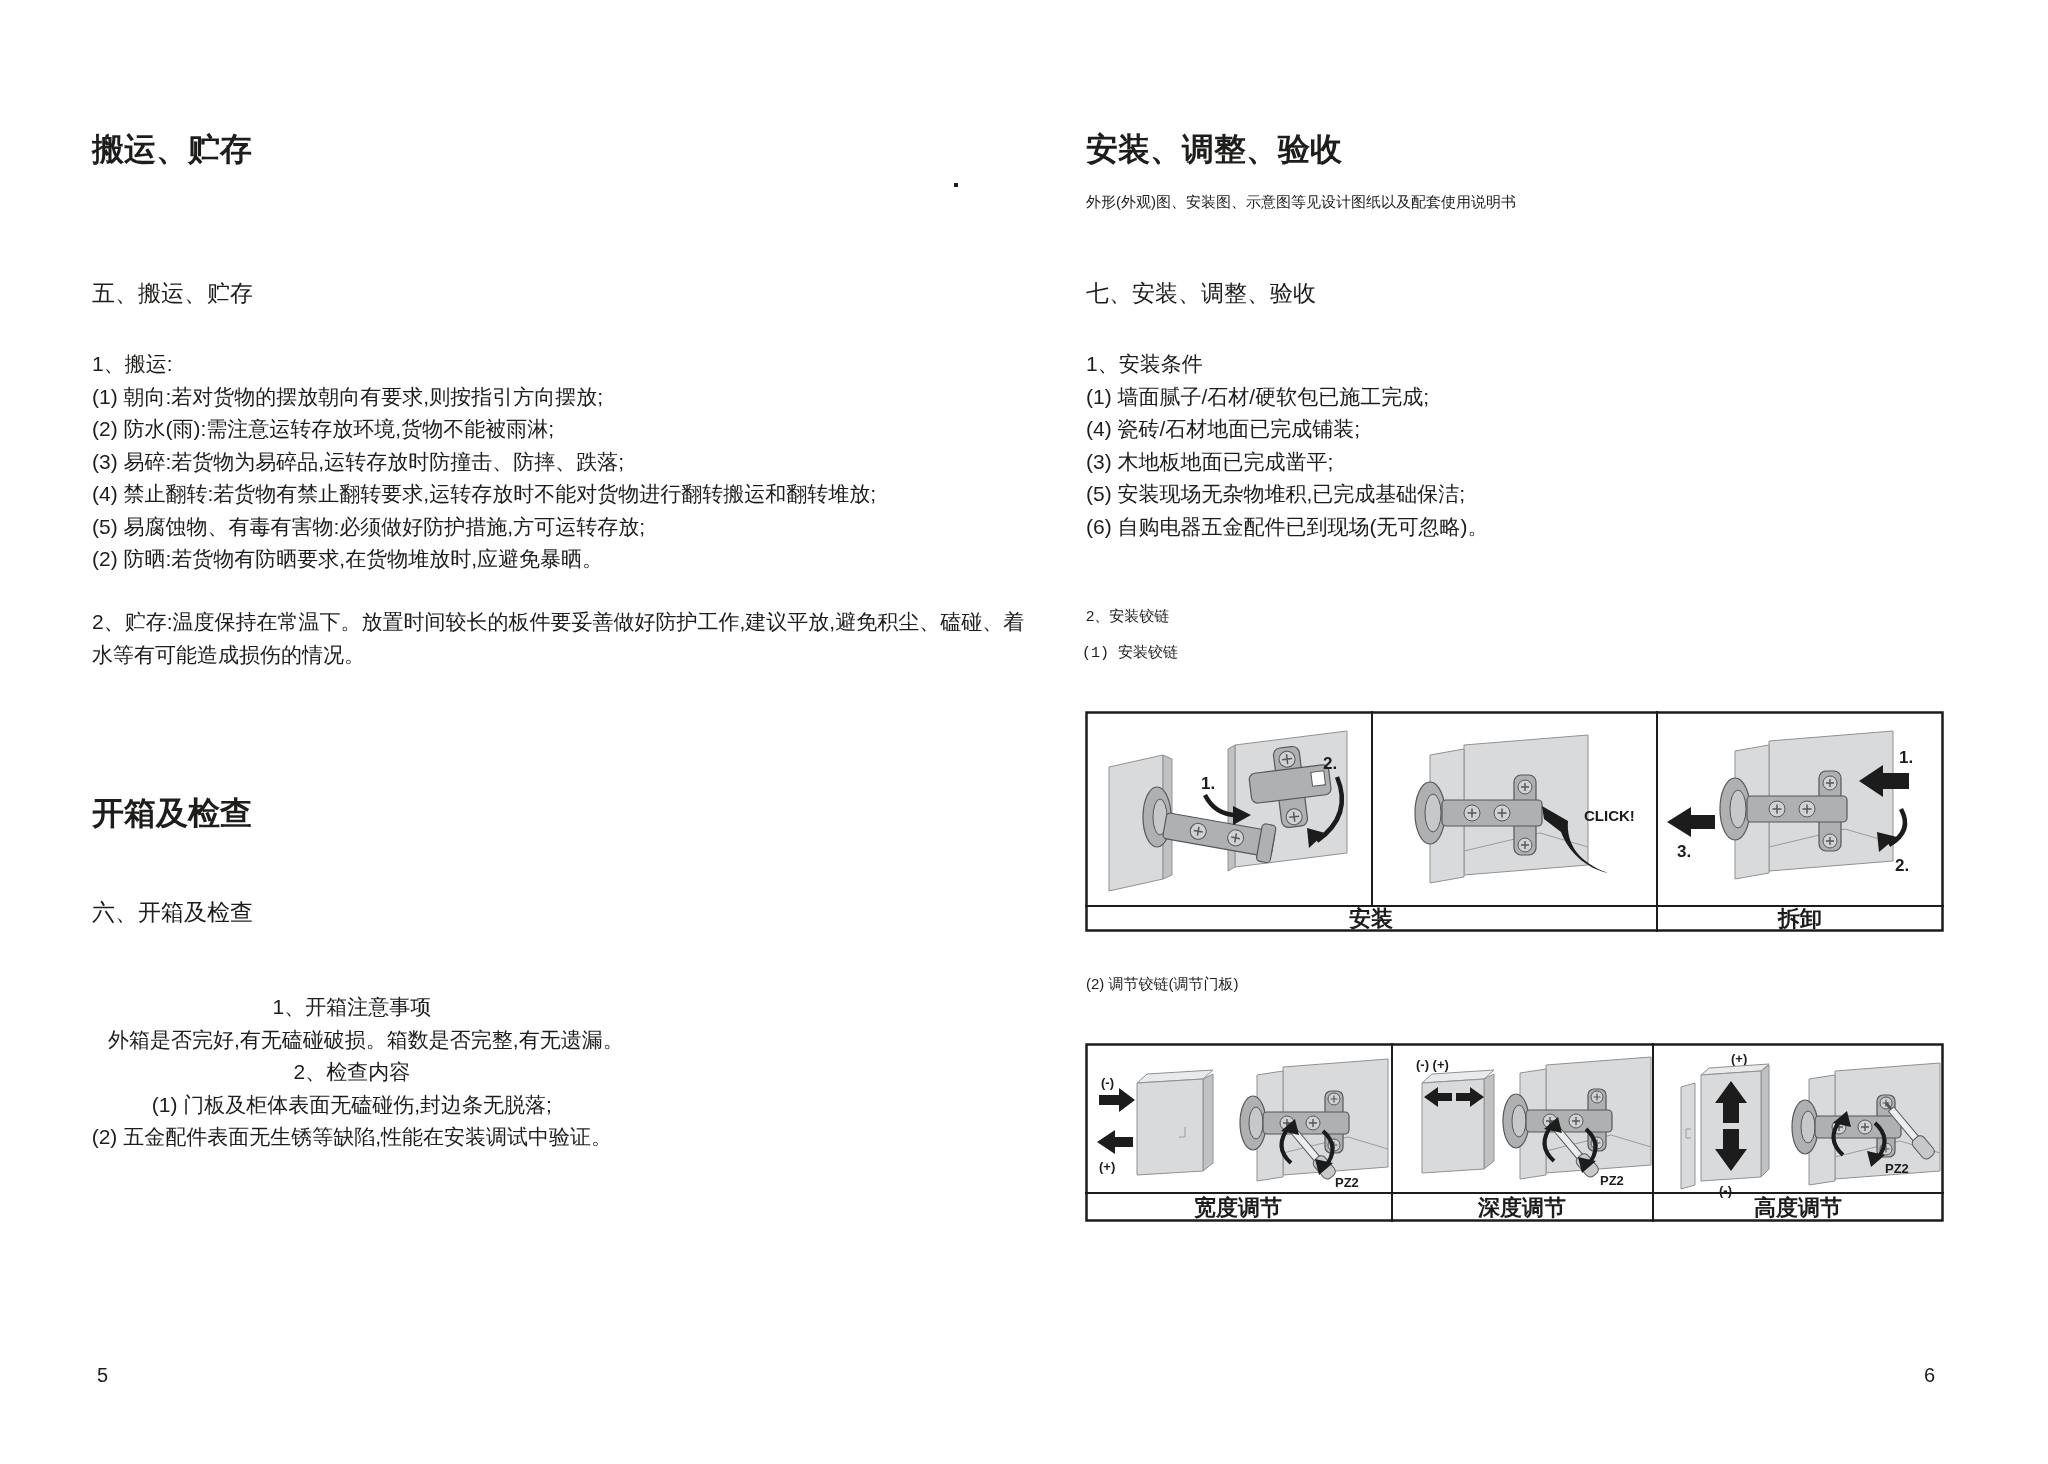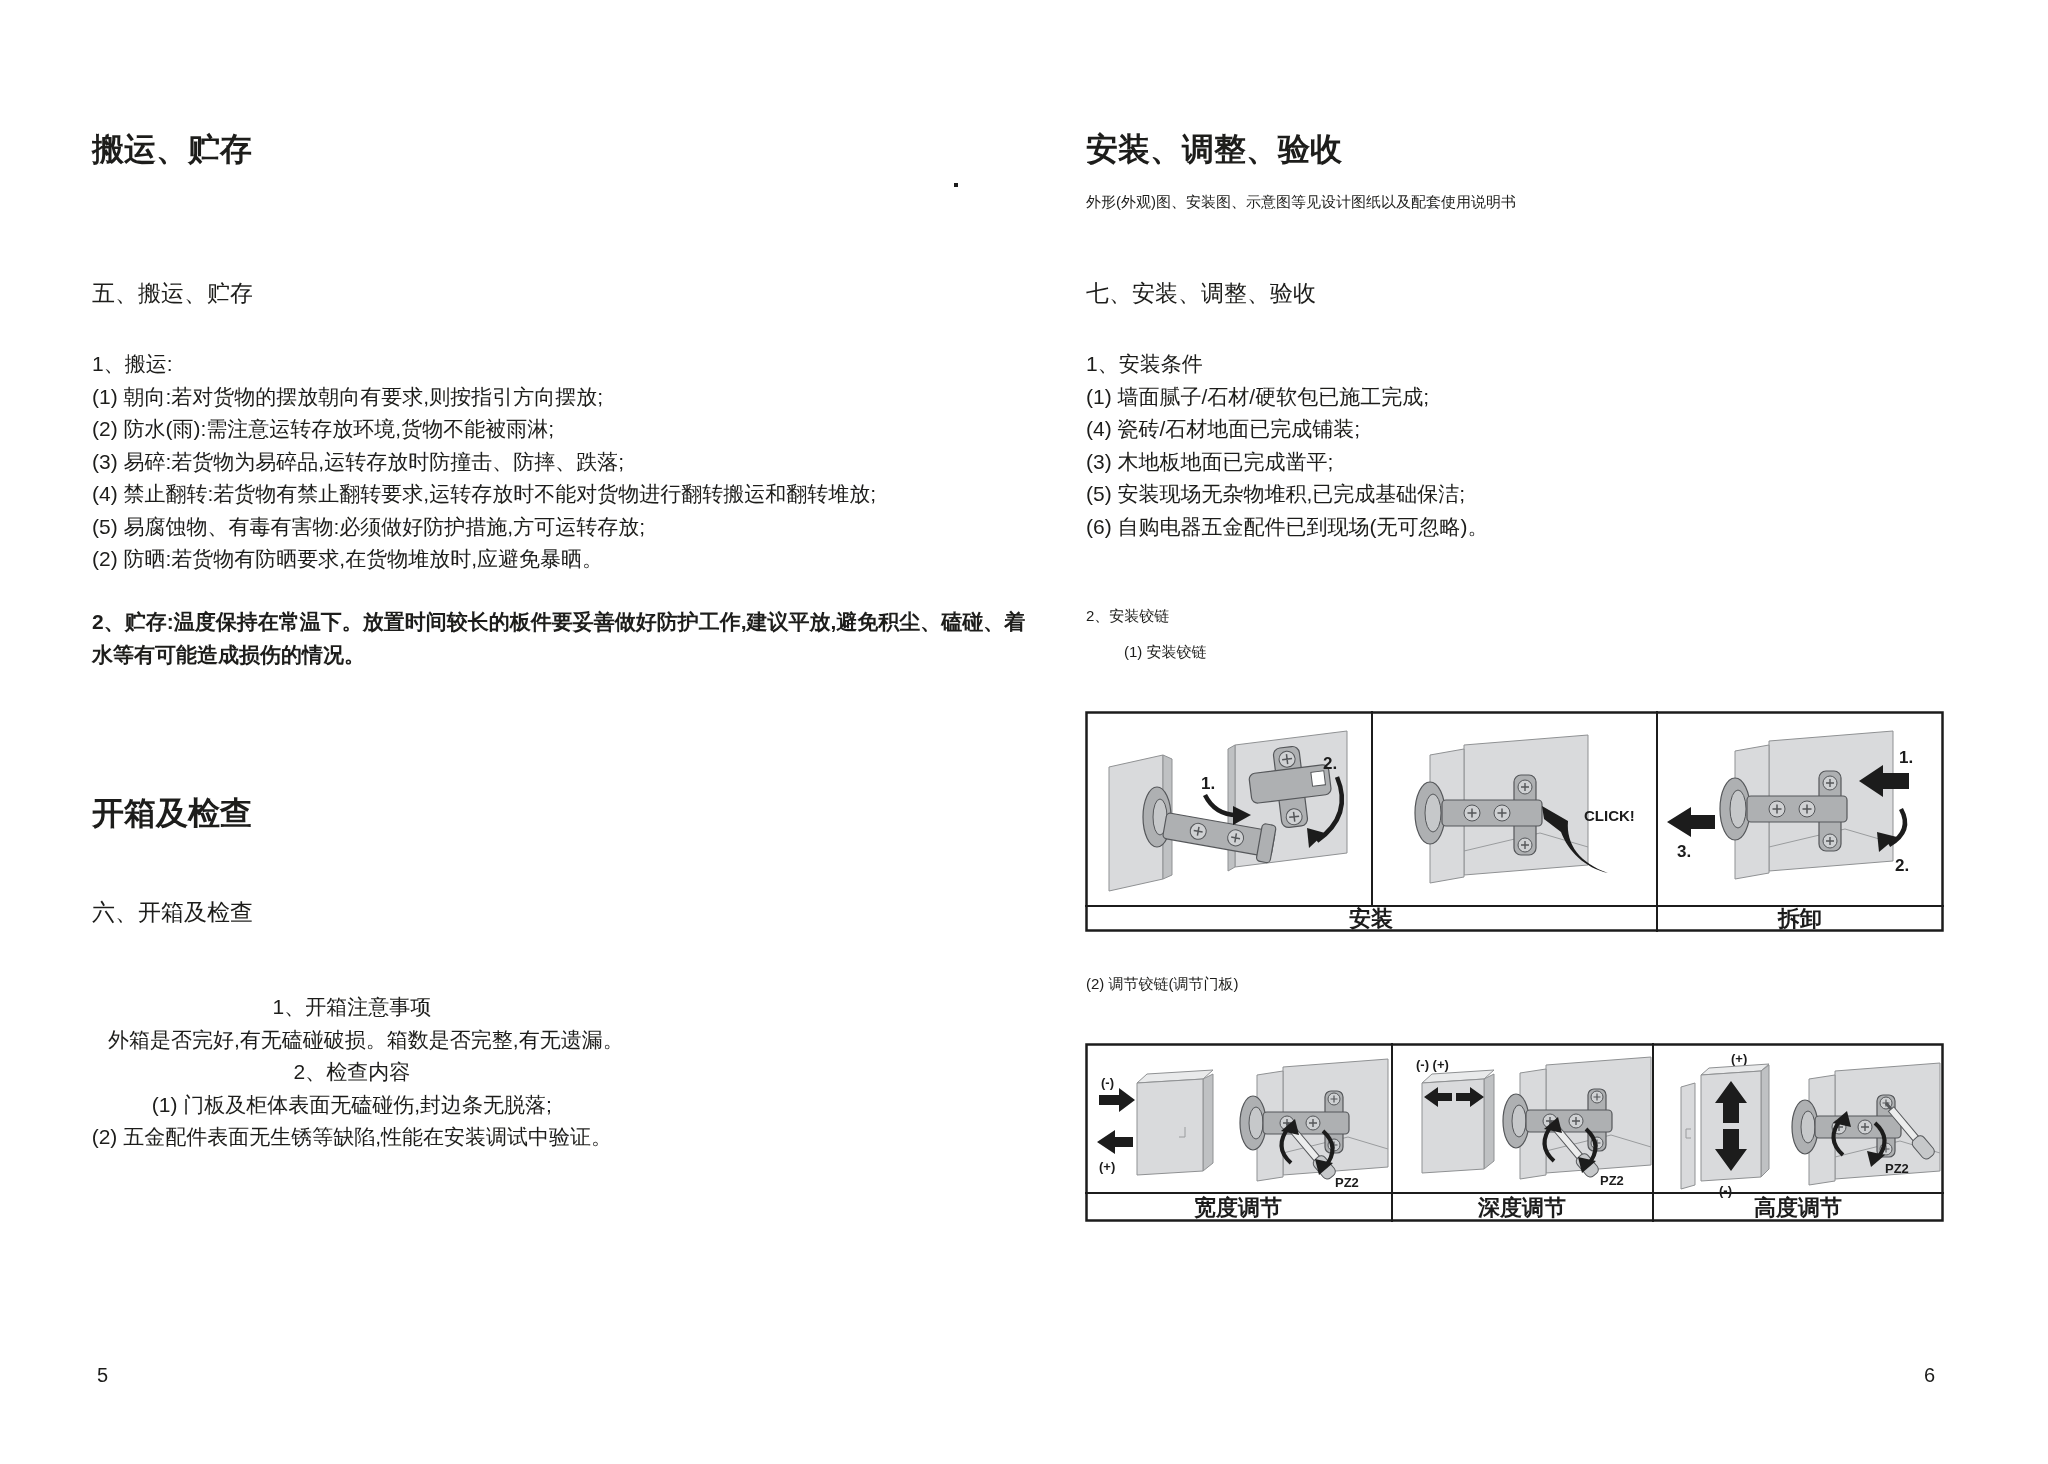--- a/index.html
+++ b/index.html
@@ -3,21 +3,21 @@
 <meta charset="utf-8">
 <style>
   html,body{margin:0;padding:0;background:#ffffff;}
   .sheet{position:relative;width:2048px;height:1464px;background:#ffffff;overflow:hidden;
          font-family:"Liberation Sans",sans-serif;color:#1d1d1b;}
   .abs{position:absolute;}
   .big-title{font-size:32px;font-weight:700;letter-spacing:0px;white-space:nowrap;}
   .sec-head{font-size:23px;font-weight:500;white-space:nowrap;}
   .body-block{font-size:21px;font-weight:400;line-height:32.5px;white-space:nowrap;}
   .body-block div{height:32.5px;}
-  .para{font-size:21px;font-weight:700;line-height:33px;white-space:normal;}
+  .para{font-size:21px;font-weight:400;line-height:33px;white-space:normal;}
   .subline{font-size:15px;font-weight:400;white-space:nowrap;}
   .indent{padding-left:28px;}
   .pagenum{font-size:20px;font-weight:400;}
   .dot{width:4px;height:4px;background:#1c1c1c;}
   
   .p-light{fill:#d9dadc;stroke:#8f9193;stroke-width:1;}
   .p-top{fill:#e9eaeb;stroke:#8f9193;stroke-width:1;}
   .p-side{fill:#bfc1c3;stroke:#8f9193;stroke-width:1;}
   .hg{fill:#aeb0b2;stroke:#55575a;stroke-width:1.2;}
   .hg2{fill:#c6c8ca;stroke:#55575a;stroke-width:1;}
@@ -81,21 +81,21 @@
     <div class="abs body-block" style="left:1086px;top:348px;">
       <div>1、安装条件</div>
       <div>(1) 墙面腻子/石材/硬软包已施工完成;</div>
       <div>(4) 瓷砖/石材地面已完成铺装;</div>
       <div>(3) 木地板地面已完成凿平;</div>
       <div>(5) 安装现场无杂物堆积,已完成基础保洁;</div>
       <div>(6) 自购电器五金配件已到现场(无可忽略)。</div>
     </div>
 
     <div class="abs subline" style="left:1086px;top:607px;">2、安装铰链</div>
-    <div class="abs subline" style="left:1124px;top:643px;">(1) 安装铰链</div>
+    <div class="abs subline" style="left:1082px;top:643px;font-family:Liberation Mono, monospace;">(1) 安装铰链</div>
 
     <svg class="abs" style="left:1085px;top:711px;" width="859" height="221" viewBox="0 0 859 221">
       <defs>
         <g id="scwA">
             <circle r="8" class="scr"></circle>
             <path d="M-4.5,0H4.5M0,-4.5V4.5" stroke="#55575a" stroke-width="1.5" fill="none"></path>
           </g>
         <g id="hingeA">
           <polygon points="34,-66 158,-76 158,54 34,64" class="p-light"></polygon>
           <path d="M34,40 L110,22 L158,36" class="ln"></path>

